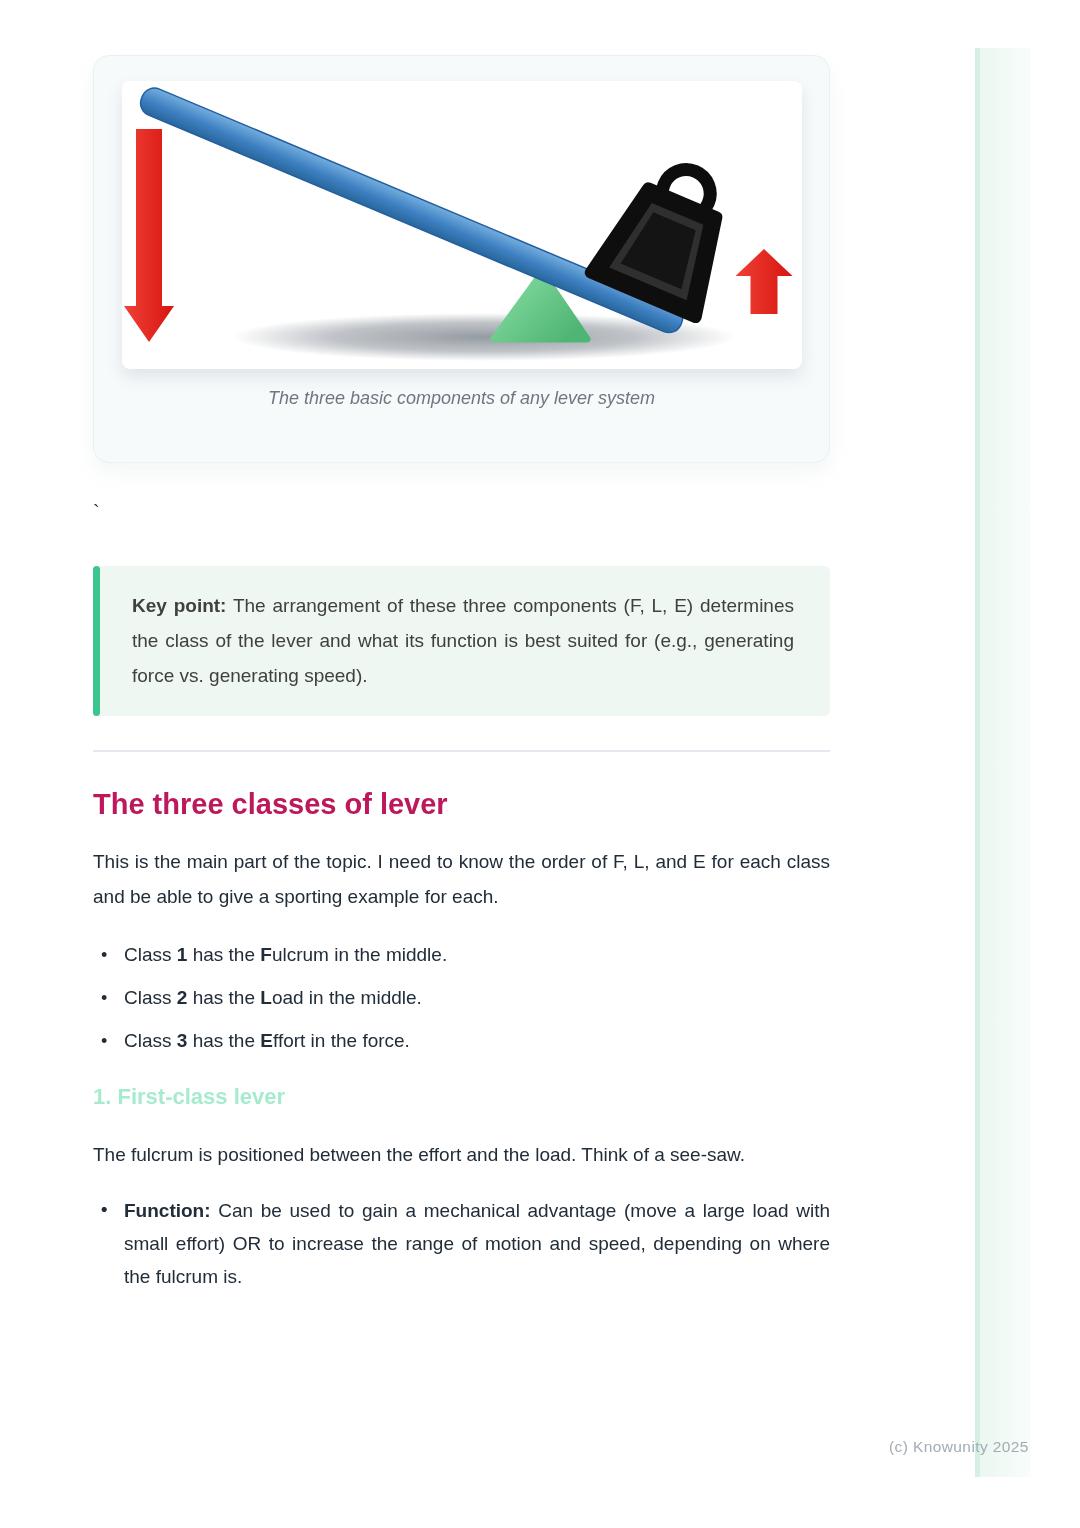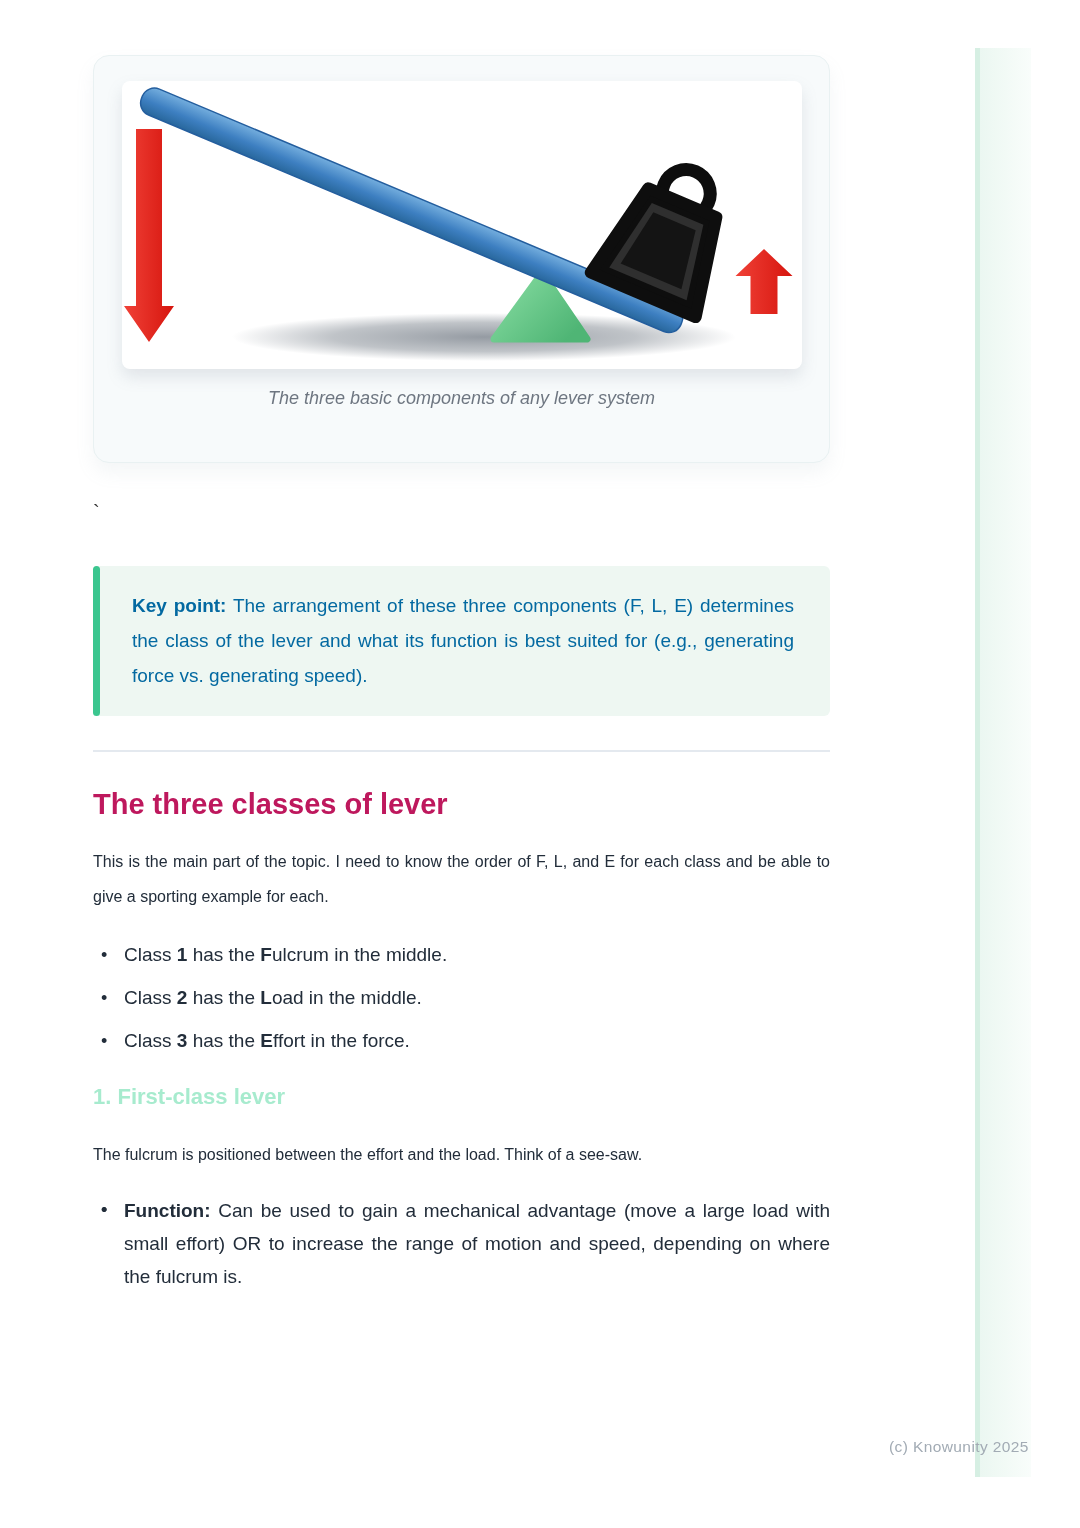--- a/index.html
+++ b/index.html
@@ -63,37 +63,37 @@
     border-radius: 6px;
     padding: 23px 36px 23px 39px;
   }
   .callout-bar {
     position: absolute; left: 0; top: 0; bottom: 0;
     width: 7px; border-radius: 8px;
     background: #3bc68f;
   }
   .callout-text {
     font-size: 19px; line-height: 34.8px;
-    text-align: justify; color: #0369a1;
+    text-align: justify; color: #404040;
   }
 
   .divider { margin-top: 34px; border-top: 2px solid #e4e9ef; }
 
   .h2 {
     margin-top: 35px;
     font-size: 29px; line-height: 35px; font-weight: bold;
     color: #be185d;
   }
   .h3 {
     margin-top: 24px;
     font-size: 22px; line-height: 29px; font-weight: bold;
     color: #a7ebce;
   }
 
-  .para { font-size: 16px; line-height: 34.5px; color: #222d3a; }
+  .para { font-size: 19px; line-height: 34.5px; color: #222d3a; }
   .p1 { margin-top: 23px; text-align: justify; }
   .p2 { margin-top: 24px; }
   .p3 { margin-top: 27px; line-height: 33px; }
 
   ul.blist { list-style: none; }
   .blist-classes { margin-top: 24px; }
   .blist-first { margin-top: 23px; }
   .blist li {
     position: relative; padding-left: 31px;
     font-size: 19px; color: #222d3a;

